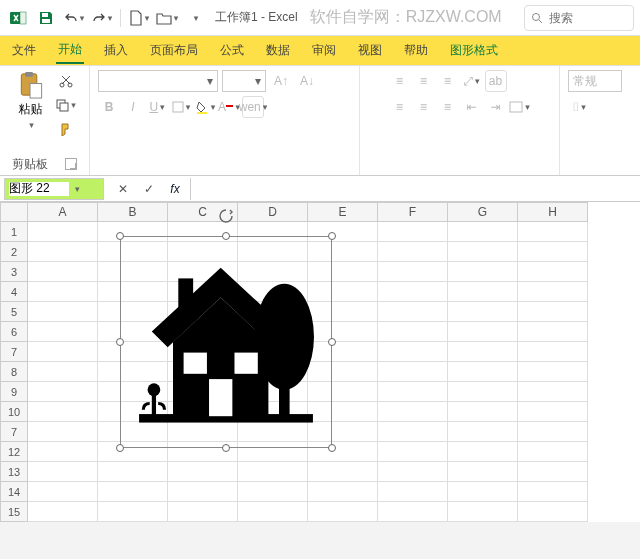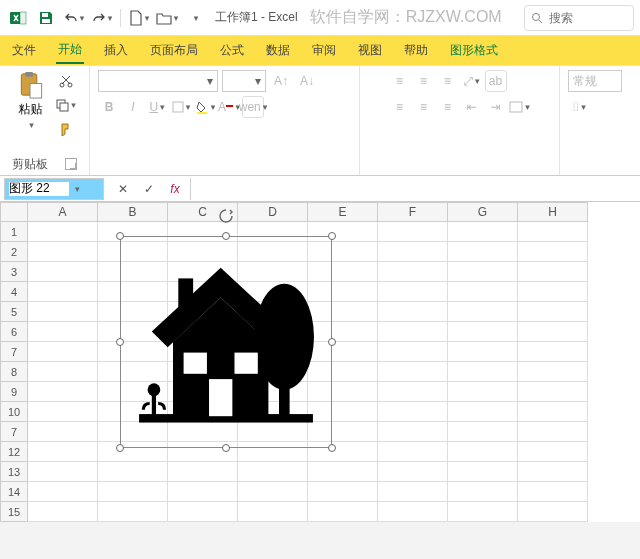--- a/index.html
+++ b/index.html
@@ -22,24 +22,24 @@
 .launcher{width:12px;height:12px;border:1px solid #aaa;position:relative;cursor:pointer}
 .launcher:after{content:"";position:absolute;right:0;bottom:0;width:5px;height:5px;border-right:1px solid #aaa;border-bottom:1px solid #aaa}
 .big-btn{width:36px;height:60px;display:flex;flex-direction:column;align-items:center;justify-content:center;gap:2px;cursor:pointer;border-radius:3px}
 .sm-btn{width:22px;height:22px;display:flex;align-items:center;justify-content:center;cursor:pointer;border-radius:3px;color:#555}
 .col{display:flex;flex-direction:column;gap:2px}
 .font-box,.size-box{border:1px solid #ccc;height:22px;background:#fff;display:flex;align-items:center;padding:0 4px;color:#999}
 .font-box{width:120px}
 .size-box{width:44px}
 .dd{margin-left:auto;color:#666}
 .namebox-row{height:26px;background:#fff;display:flex;align-items:center;border-bottom:1px solid #ccc}
-.name-box{width:100px;height:22px;border:1px solid #ccc;margin:0 4px;display:flex;align-items:center;padding:0 4px;gap:4px;background:#7dd3fc}
+.name-box{width:100px;height:22px;border:1px solid #ccc;margin:0 4px;display:flex;align-items:center;padding:0 4px;gap:4px;background:#bef264}
 .name-box input{border:none;outline:none;width:60px;font-size:12px}
 .fx-area{display:flex;align-items:center;gap:4px;padding:0 4px;color:#888}
-.fx-area .fx{font-style:italic;color:#be185d}
+.fx-area .fx{font-style:italic;color:#0f172a}
 .formula-input{flex:1;height:22px;border-left:1px solid #ccc;padding:0 6px}
 .grid-area{position:relative;background:#fff}
 .col-headers{display:flex;height:20px}
 .corner{width:28px;border:1px solid #ccc;background:#f5f5f5}
 .col-h{width:70px;border:1px solid #ccc;border-left:none;background:#f5f5f5;display:flex;align-items:center;justify-content:center;color:#555}
 .rows{display:flex}
 .row-headers{display:flex;flex-direction:column}
 .row-h{width:28px;height:20px;border:1px solid #ccc;border-top:none;background:#f5f5f5;display:flex;align-items:center;justify-content:center;color:#555;font-size:11px}
 .cells{position:relative}
 .cell-row{display:flex}

